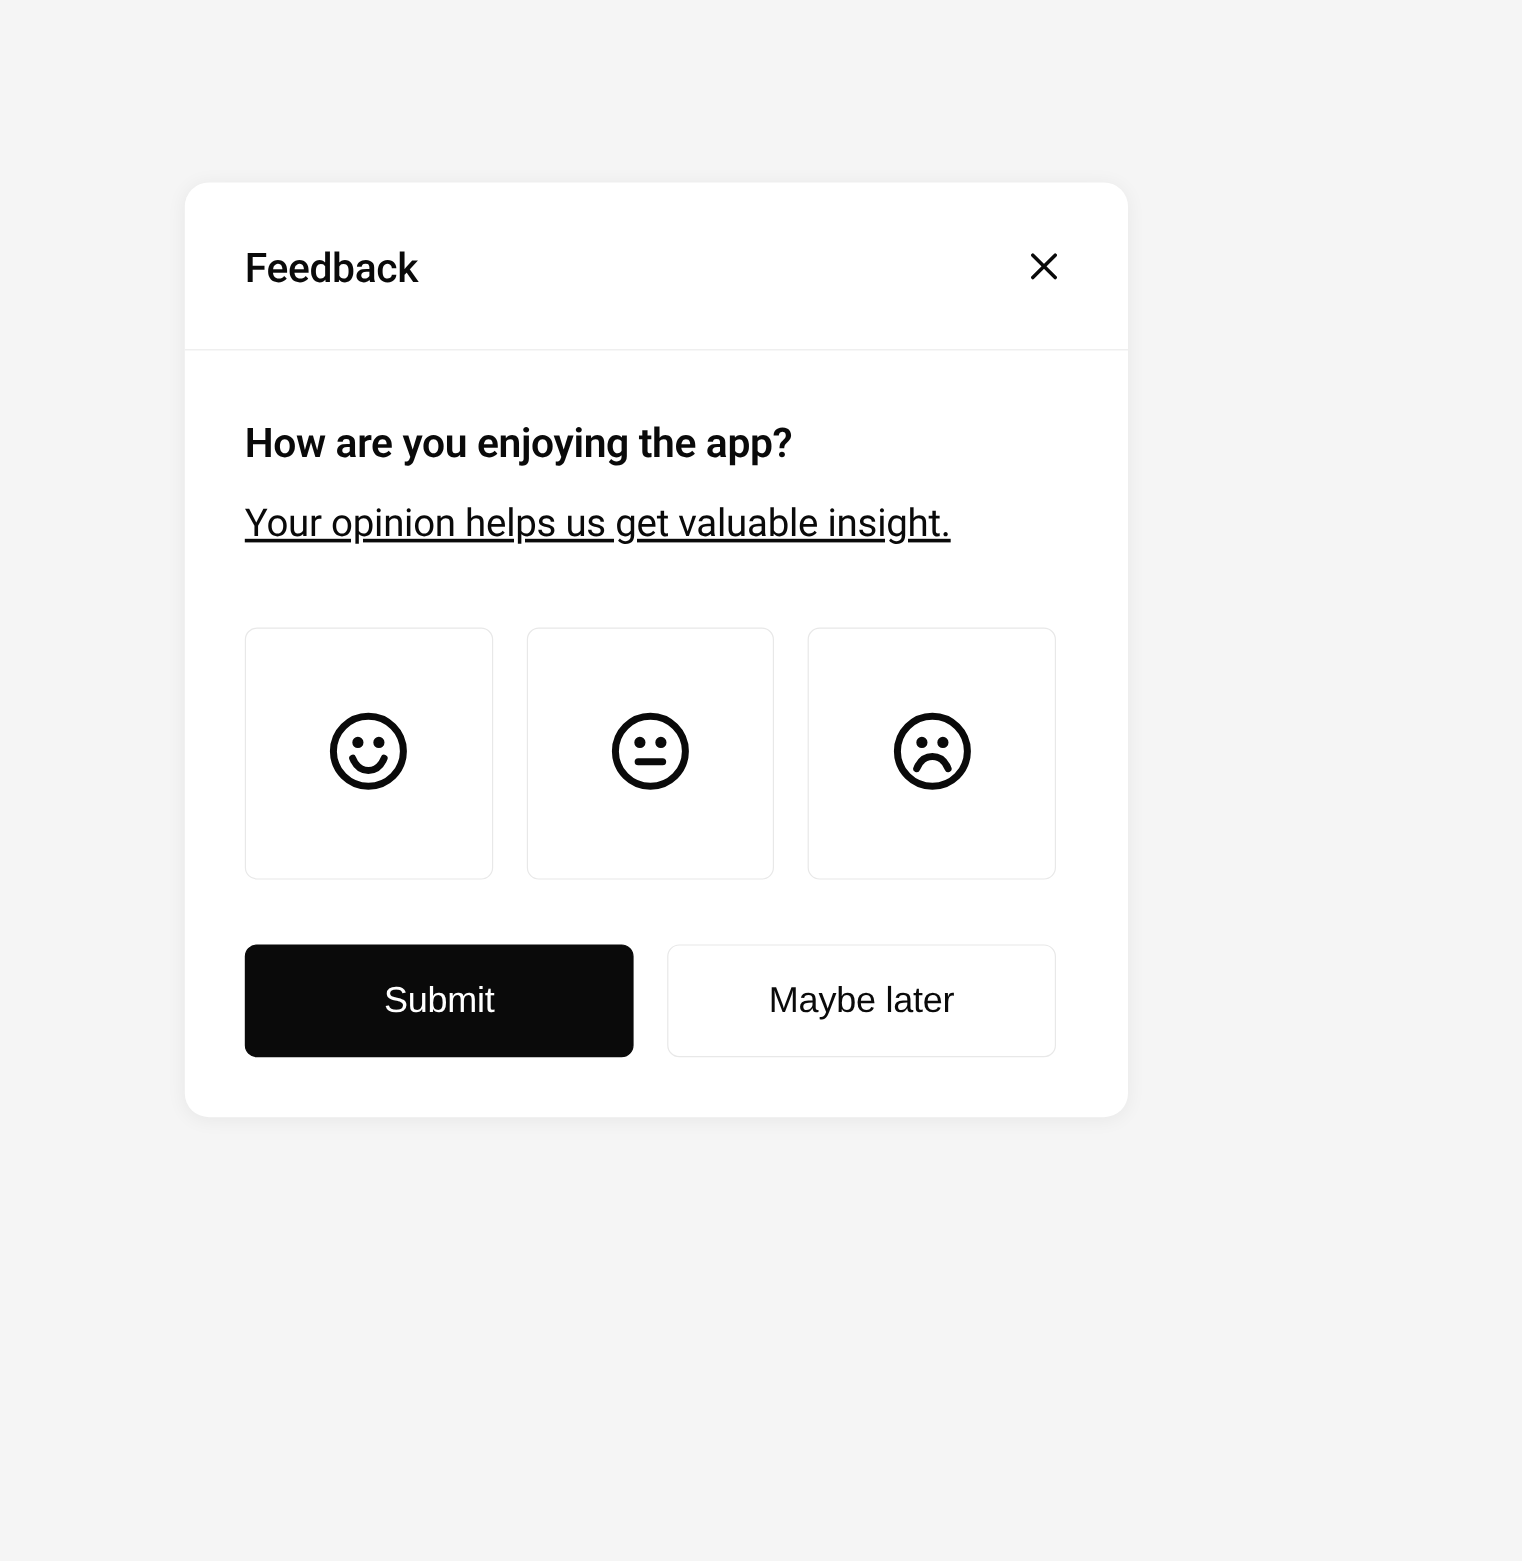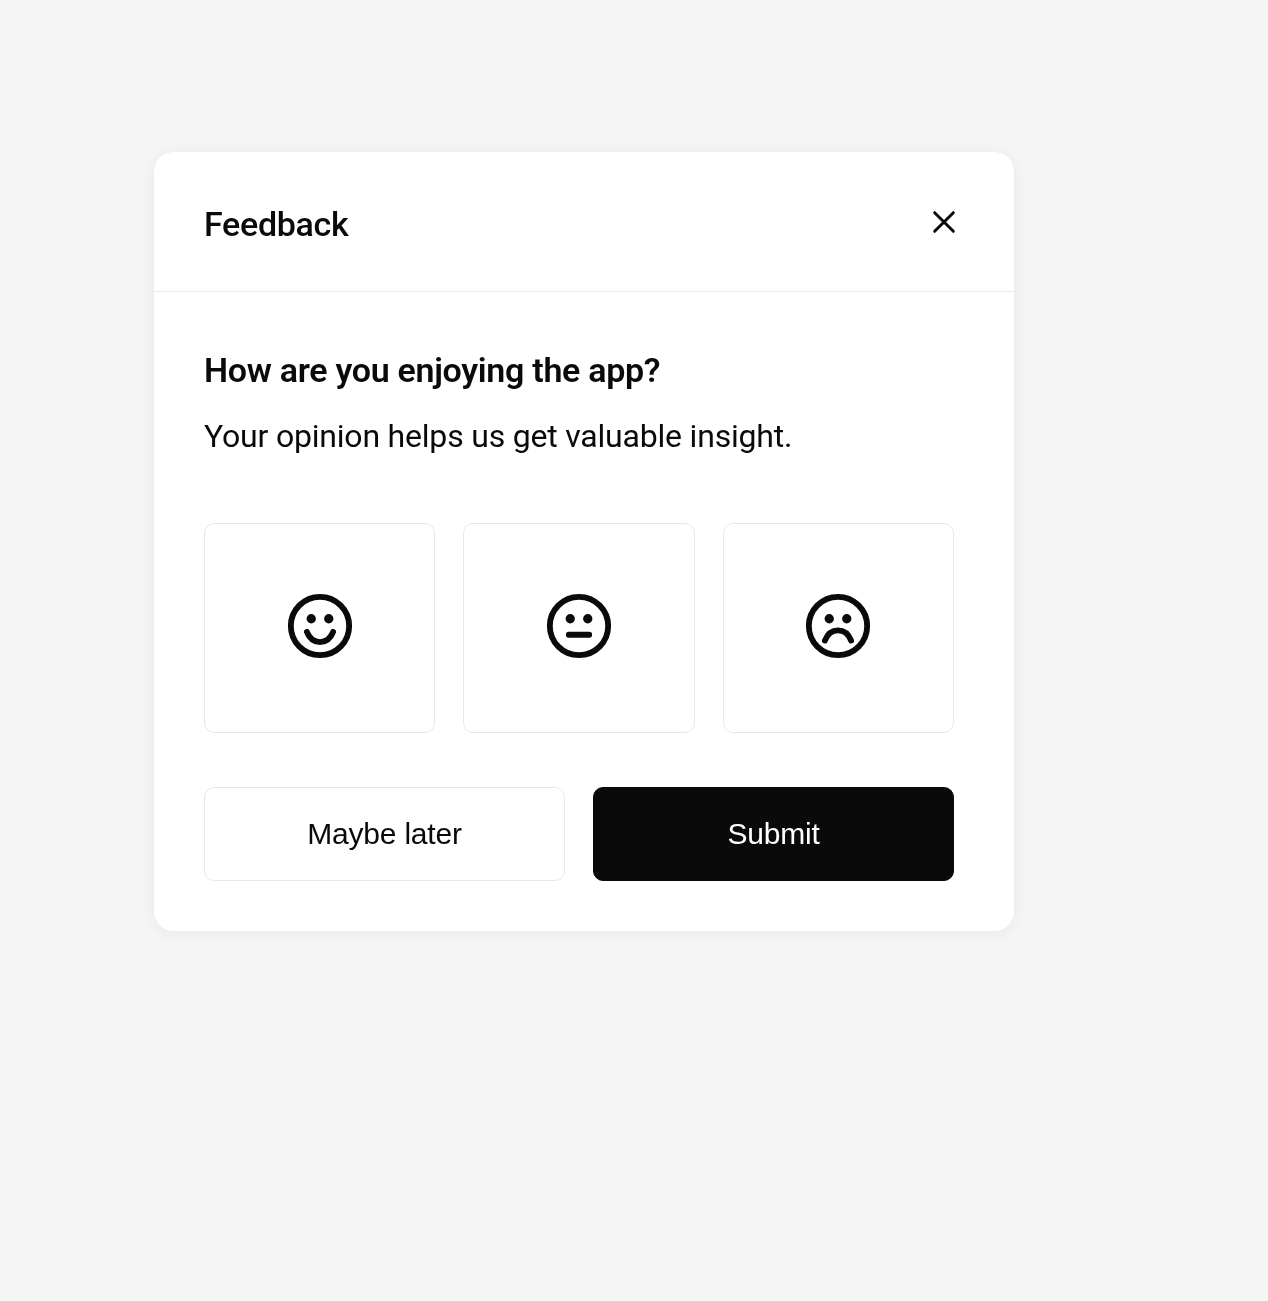--- a/index.html
+++ b/index.html
@@ -11,21 +11,21 @@
       font-family: -apple-system, BlinkMacSystemFont, "Segoe UI", Roboto, Helvetica, Arial, sans-serif;
       background: #f5f5f5;
       width: 1268px;
       height: 1301px;
       position: relative;
     }
     .modal {
       position: absolute;
       top: 152px;
       left: 154px;
-      width: 860px;
+      width: 786px;
       background: #ffffff;
       border-radius: 20px;
       box-shadow: 0 2px 16px rgba(0,0,0,0.06);
       overflow: hidden;
     }
     .modal-header {
       display: flex;
       justify-content: space-between;
       align-items: center;
       padding: 50px 50px 46px 50px;
@@ -59,20 +59,21 @@
       color: #0a0a0a;
       letter-spacing: -0.3px;
       margin-bottom: 24px;
     }
     .subtext {
       font-size: 32px;
       font-weight: 400;
       color: #0a0a0a;
       line-height: 1.4;
       letter-spacing: -0.2px;
+      text-decoration: underline;
     }
     .options {
       display: flex;
       gap: 28px;
       margin-top: 64px;
     }
     .option {
       flex: 1;
       height: 210px;
       background: #ffffff;
@@ -164,17 +165,17 @@
             <circle cx="12" cy="12" r="10"></circle>
             <circle cx="9" cy="9.5" r="0.6" fill="#0a0a0a"></circle>
             <circle cx="15" cy="9.5" r="0.6" fill="#0a0a0a"></circle>
             <path d="M7.5 17 C8.5 14.5 10 13.5 12 13.5 C14 13.5 15.5 14.5 16.5 17"></path>
           </svg>
         </span>
       </button>
     </div>
 
     <div class="actions">
+      <button class="btn btn-primary">Submit</button>
       <button class="btn btn-secondary">Maybe later</button>
-      <button class="btn btn-primary">Submit</button>
     </div>
   </div>
 </div>
 
 </body></html>

